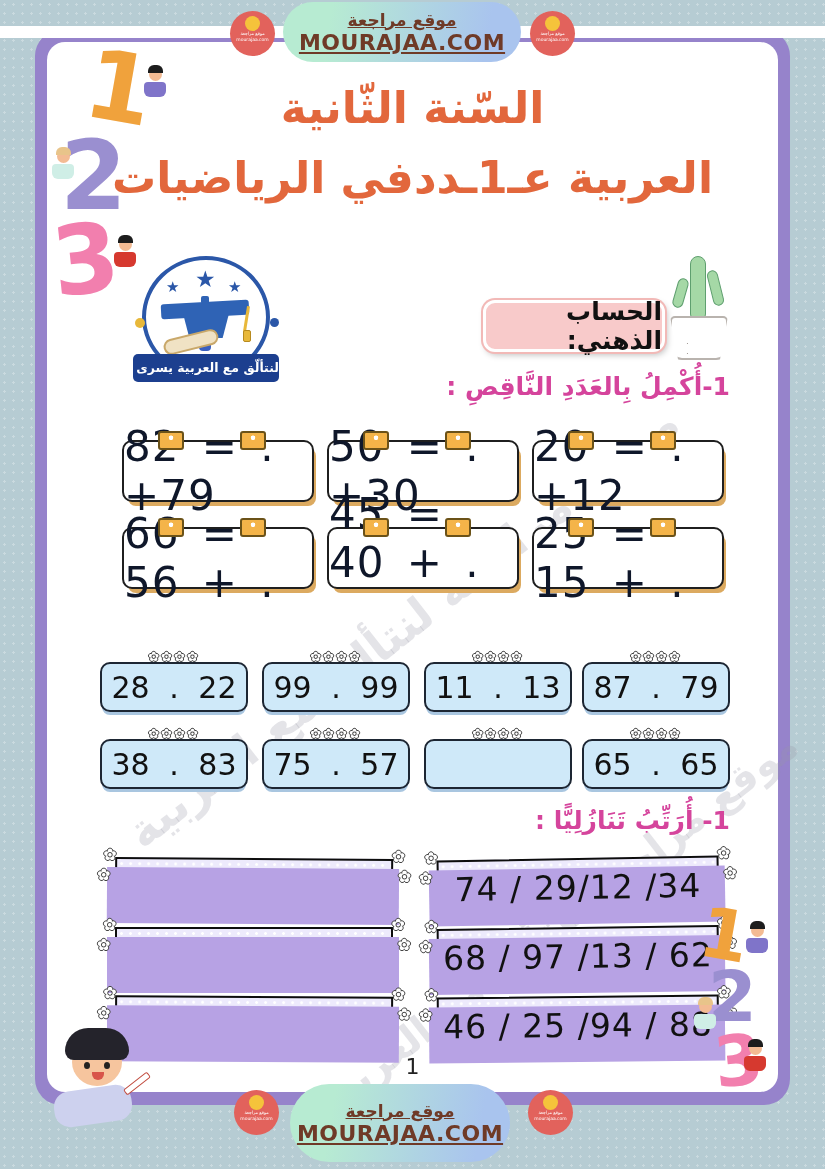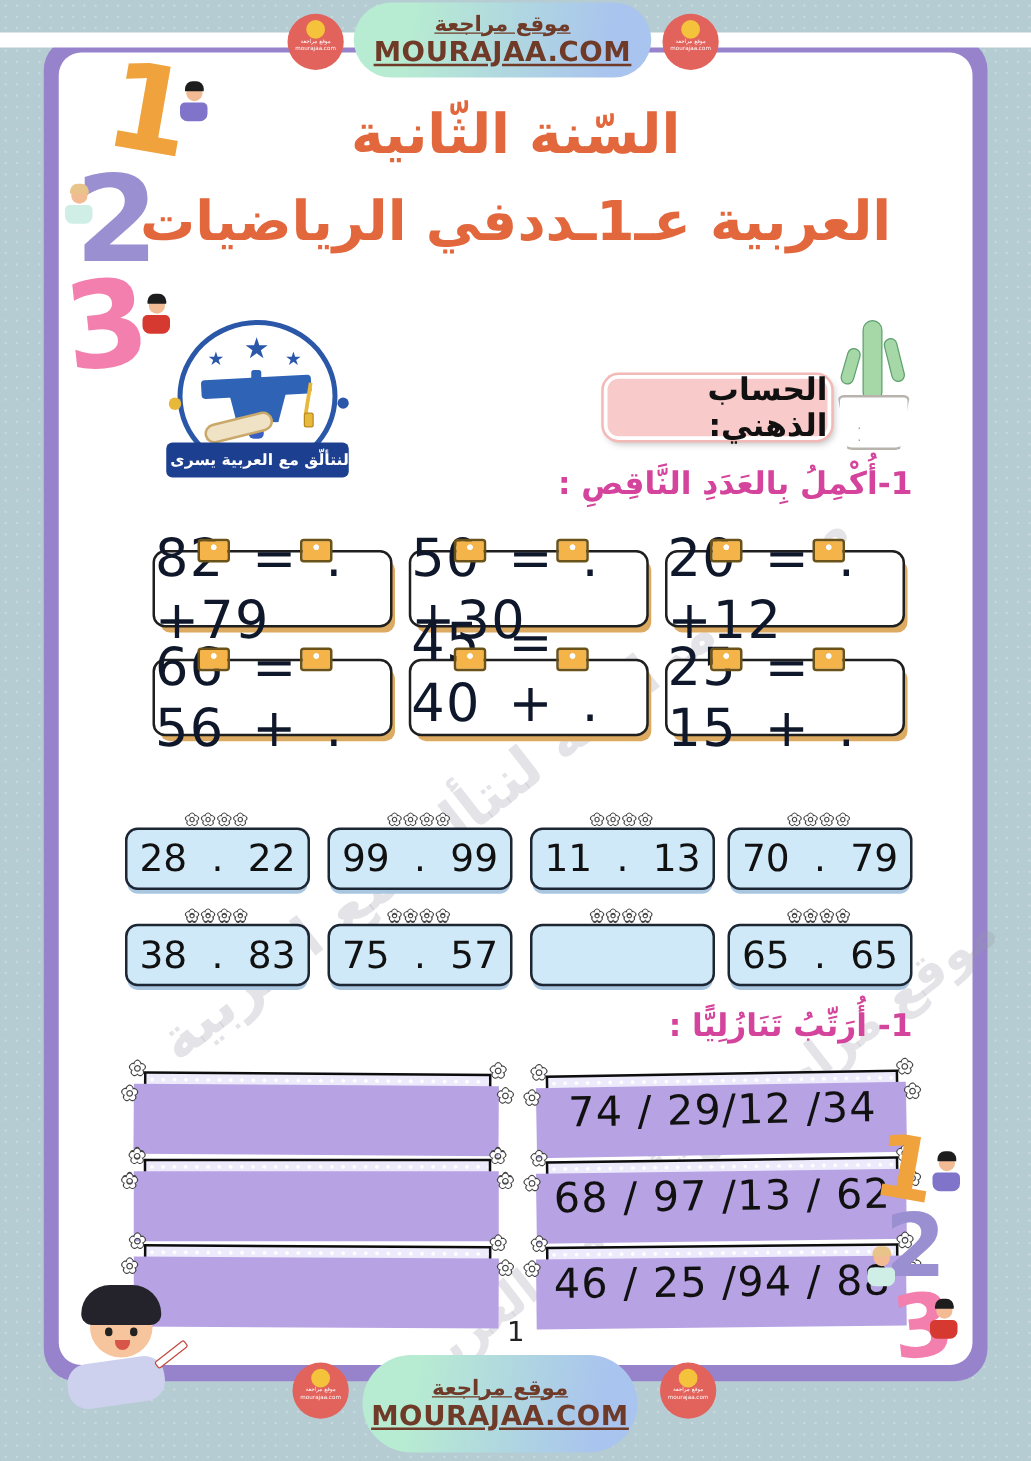--- a/index.html
+++ b/index.html
@@ -221,21 +221,21 @@
   <div class="bluebox" style="left:262px; top:662px;">
       <span class="flowers">✿✿✿✿</span>
       <span class="pairtext">99 . 99</span>
     </div>
   <div class="bluebox" style="left:424px; top:662px;">
       <span class="flowers">✿✿✿✿</span>
       <span class="pairtext">11 . 13</span>
     </div>
   <div class="bluebox" style="left:582px; top:662px;">
       <span class="flowers">✿✿✿✿</span>
-      <span class="pairtext">70 . 79</span>
+      <span class="pairtext">87 . 79</span>
     </div>
   <div class="bluebox" style="left:100px; top:739px;">
       <span class="flowers">✿✿✿✿</span>
       <span class="pairtext">38 . 83</span>
     </div>
   <div class="bluebox" style="left:262px; top:739px;">
       <span class="flowers">✿✿✿✿</span>
       <span class="pairtext">75 . 57</span>
     </div>
   <div class="bluebox" style="left:424px; top:739px;">

